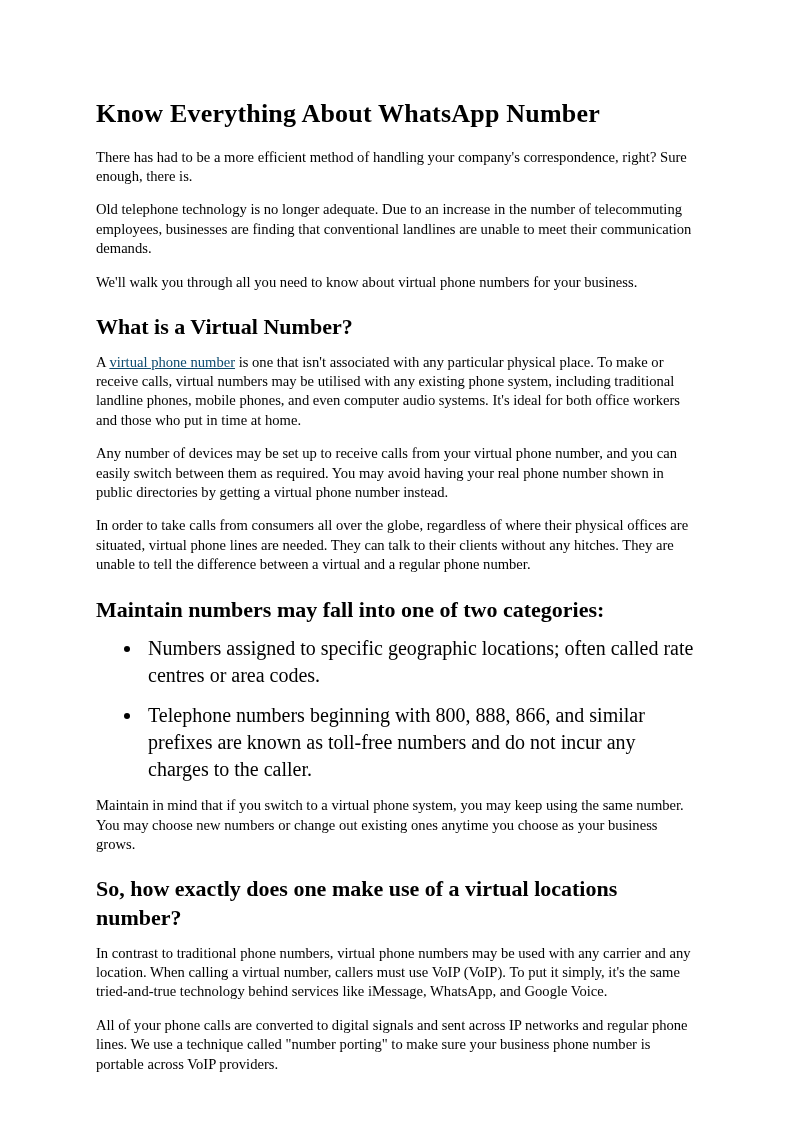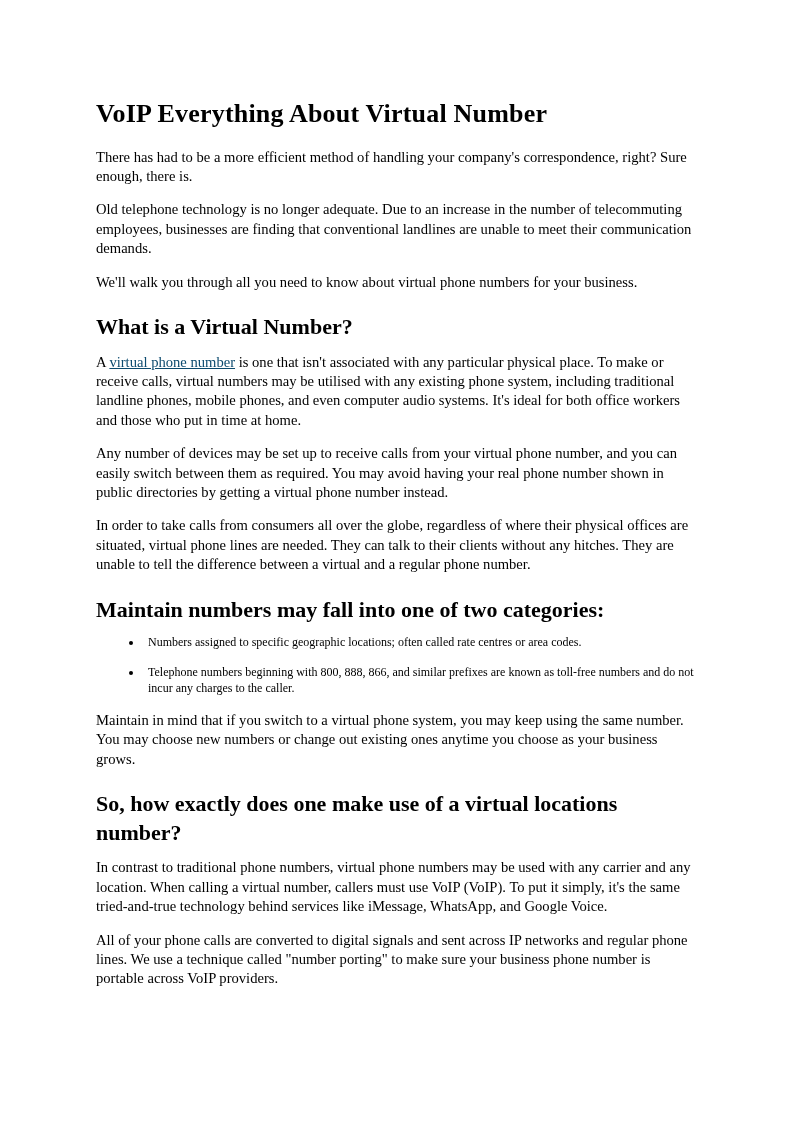--- a/index.html
+++ b/index.html
@@ -33,37 +33,37 @@
   p.body-para {
     font-size: 14.6px;
     line-height: 1.33;
     margin: 0 0 14px 0;
   }
   ul.bullet-list {
     margin: 0 0 14px 0;
     padding-left: 47px;
   }
   ul.bullet-list li {
-    font-size: 12px;
+    font-size: 20px;
     line-height: 1.33;
     margin: 0 0 14px 0;
     padding-left: 5px;
   }
   a.inline-link {
     color: #0c4a6e;
     text-decoration: underline;
     cursor: pointer;
   }
 </style>
 </head>
 <body>
 
 <div class="page">
 
-  <h1 class="doc-title">VoIP Everything About Virtual Number</h1>
+  <h1 class="doc-title">Know Everything About WhatsApp Number</h1>
 
   <p class="body-para">There has had to be a more efficient method of handling your company's correspondence, right? Sure enough, there is.</p>
 
   <p class="body-para">Old telephone technology is no longer adequate. Due to an increase in the number of telecommuting employees, businesses are finding that conventional landlines are unable to meet their communication demands.</p>
 
   <p class="body-para">We'll walk you through all you need to know about virtual phone numbers for your business.</p>
 
   <h2 class="section-heading">What is a Virtual Number?</h2>
 
   <p class="body-para"><span>A </span><a class="inline-link" href="#">virtual phone number</a><span> is one that isn't associated with any particular physical place. To make or receive calls, virtual numbers may be utilised with any existing phone system, including traditional landline phones, mobile phones, and even computer audio systems. It's ideal for both office workers and those who put in time at home.</span></p>

